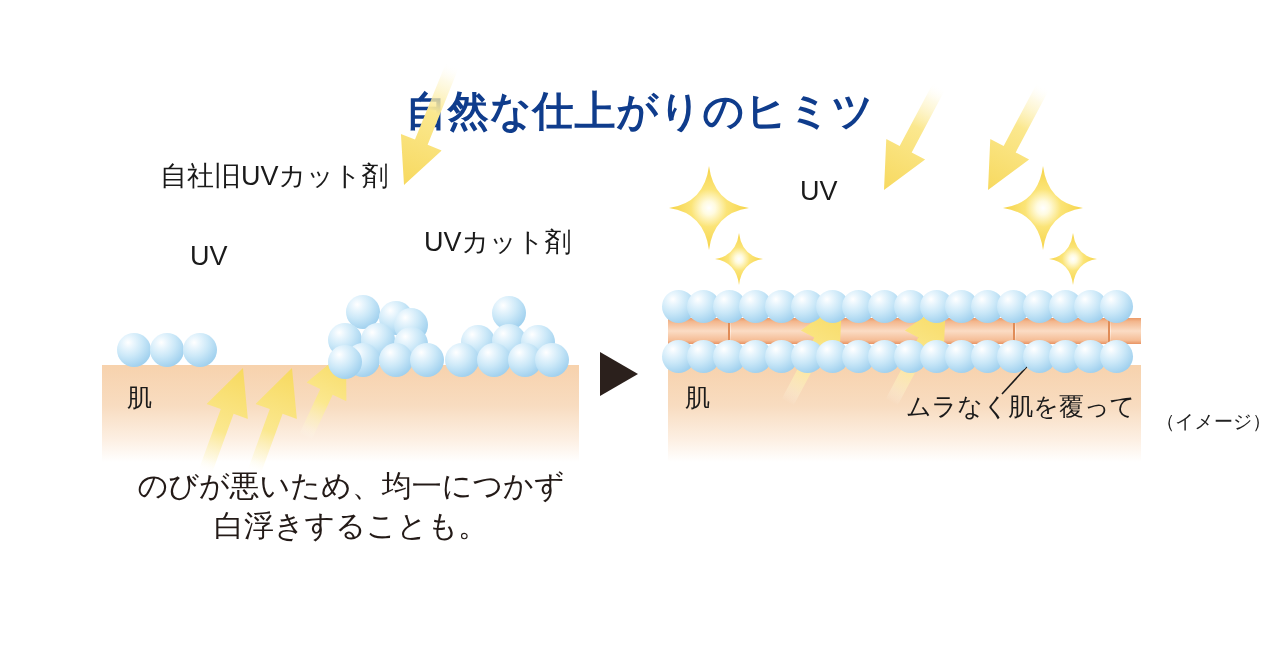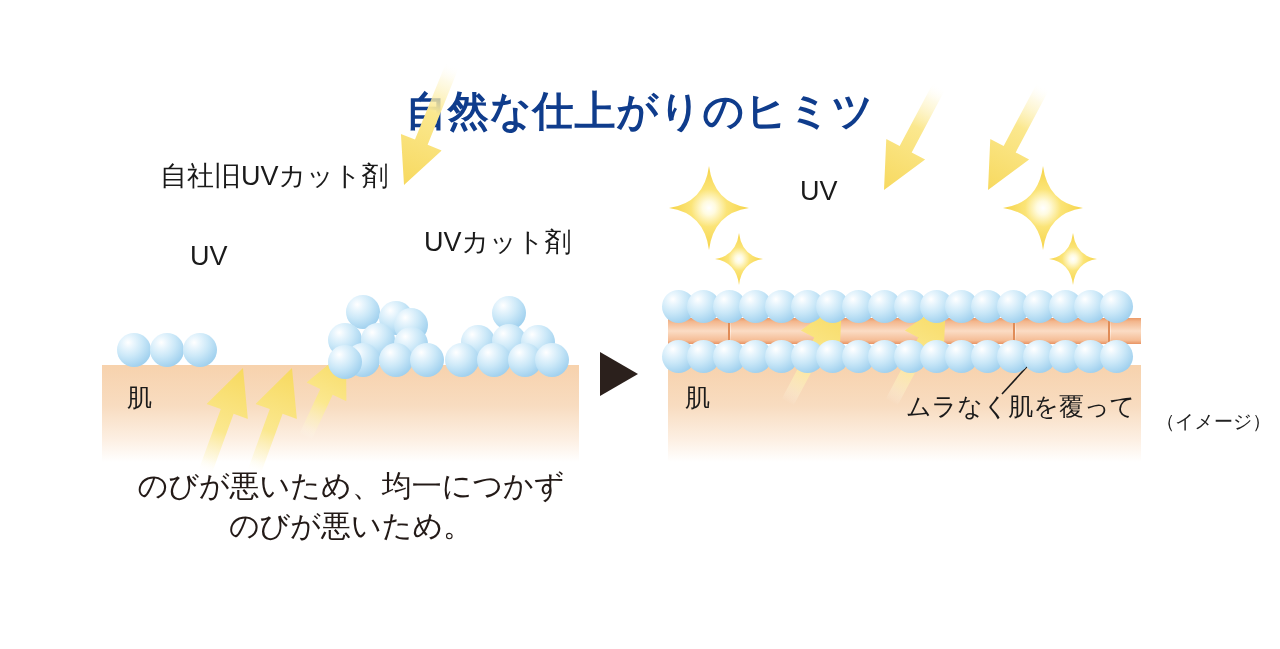--- a/index.html
+++ b/index.html
@@ -202,21 +202,21 @@
       <div class="sphere" style="left: 492px; top: 324px; width: 34px; height: 34px;"></div>
       <div class="sphere" style="left: 521px; top: 325px; width: 34px; height: 34px;"></div>
       <div class="sphere" style="left: 445px; top: 343px; width: 34px; height: 34px;"></div>
       <div class="sphere" style="left: 477px; top: 343px; width: 34px; height: 34px;"></div>
       <div class="sphere" style="left: 508px; top: 343px; width: 34px; height: 34px;"></div>
       <div class="sphere" style="left: 535px; top: 343px; width: 34px; height: 34px;"></div>
     </div>
 
   <div class="caption caption-left">
     <div>のびが悪いため、均一につかず</div>
-    <div>のびが悪いため。</div>
+    <div>白浮きすることも。</div>
   </div>
 
   <div class="play-tri"></div>
 
   <div class="skin skin-right"></div>
   <div class="lbl lbl-skin-right">肌</div>
 
   <div class="foundation" id="foundation-band">
       <div class="seg" style="left: 60px; width: 1px;"></div>
       <div class="seg" style="left: 155px; width: 1px;"></div>

